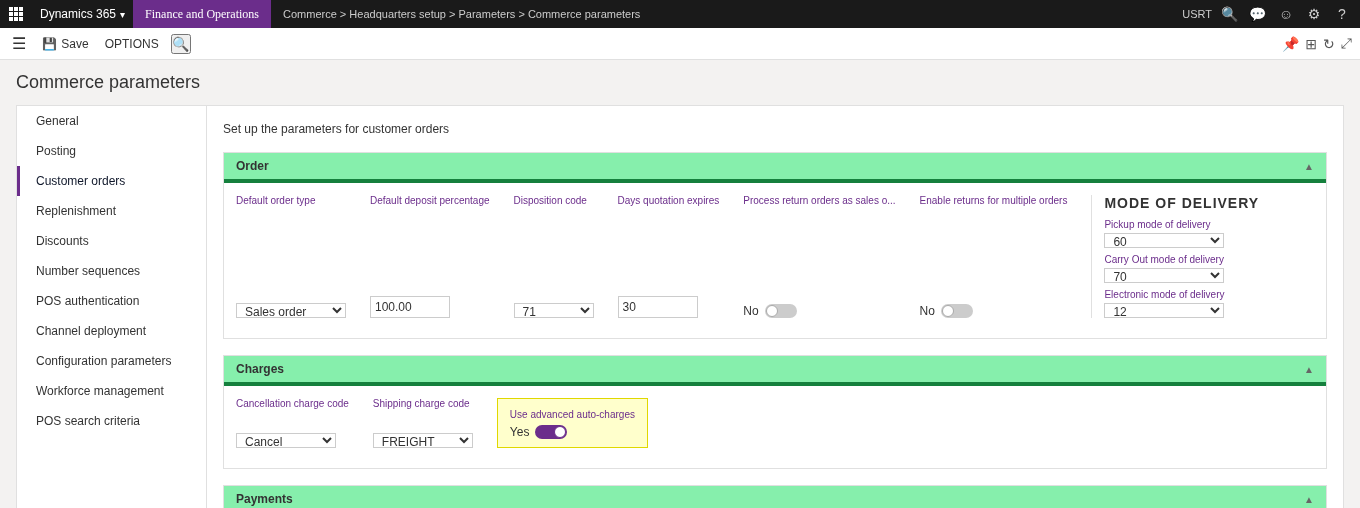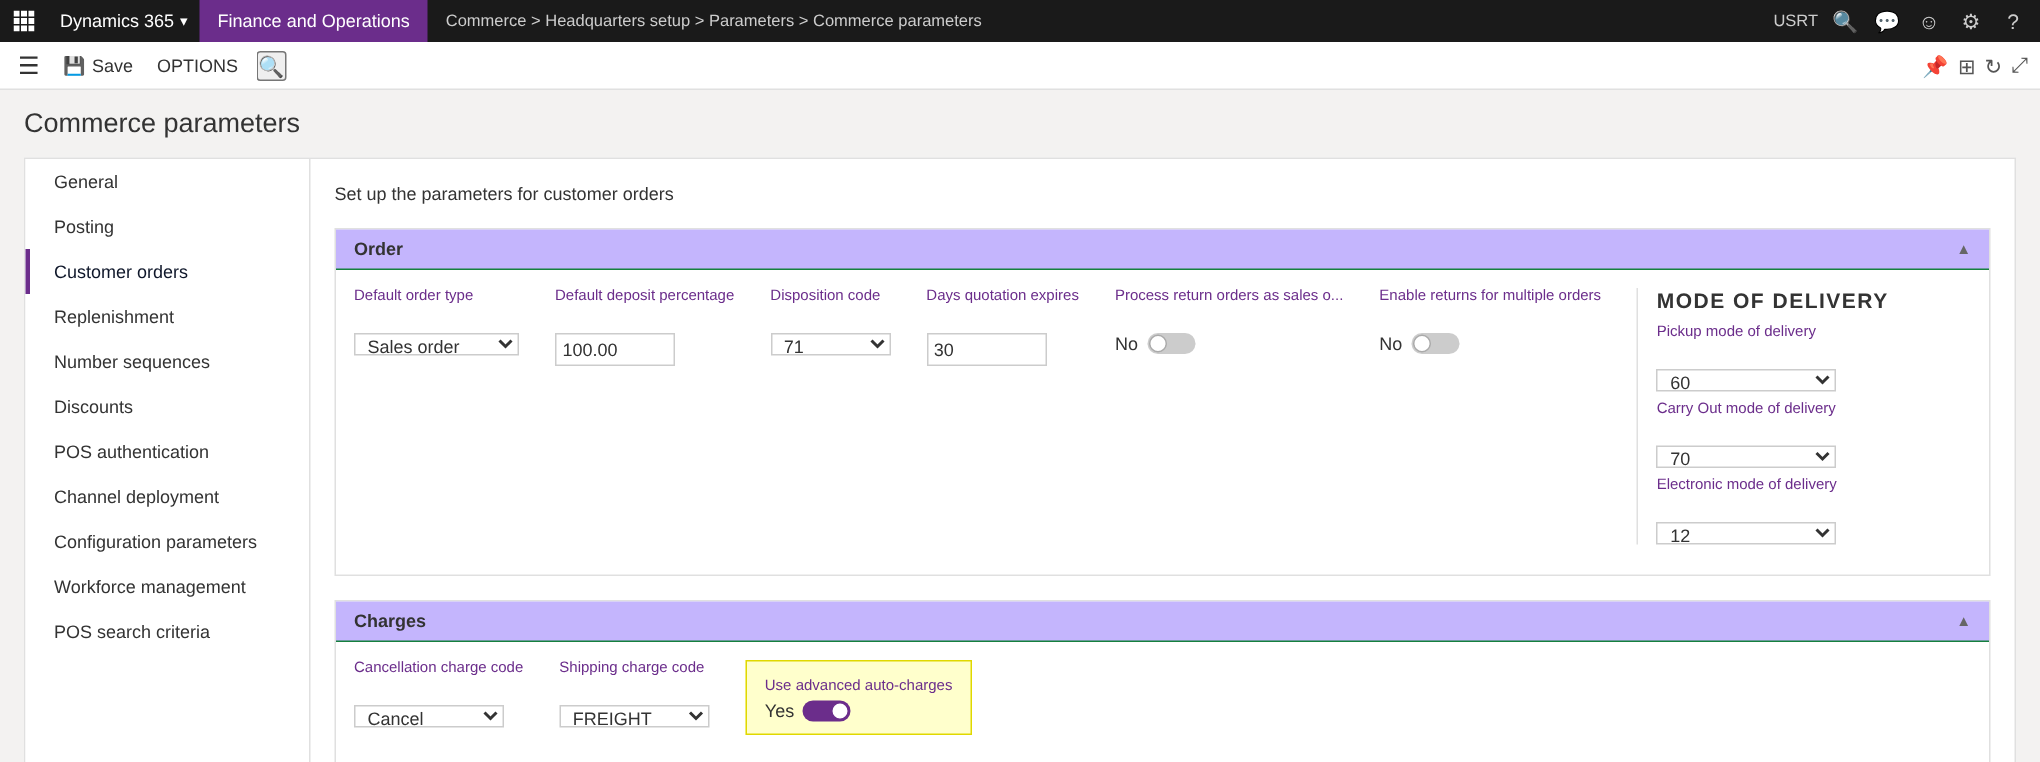--- a/index.html
+++ b/index.html
@@ -20,21 +20,21 @@
       border: none; color: #fff;
     }
     .nav-d365 {
       display: flex; align-items: center; height: 28px;
       padding: 0 8px; color: #fff; font-size: 12px;
       background: #1a1a1a; border: none; cursor: pointer;
     }
     .nav-d365 span { color: #fff; font-size: 12px; }
     .nav-module {
       background: #6b2d8b; height: 28px; display: flex; align-items: center;
-      padding: 0 12px; color: #fff; font-size: 12px;
+      padding: 0 12px; color: #fff; font-size: 12px; font-family: Liberation Serif, serif;
     }
     .nav-breadcrumb {
       flex: 1; padding: 0 12px; color: #ccc; font-size: 11px;
     }
     .nav-right {
       display: flex; align-items: center; gap: 8px; padding-right: 8px;
       color: #ccc; font-size: 11px;
     }
     .nav-right-icon {
       width: 20px; height: 20px; display: flex; align-items: center; justify-content: center;
@@ -108,34 +108,34 @@
     }
 
     
     .section {
       margin-bottom: 16px;
       border: 1px solid #e0e0e0;
     }
     .section-header {
       display: flex; align-items: center; justify-content: space-between;
       padding: 6px 12px;
-      background: #c4b5fd;
-      border-bottom: 1px solid #15803d;
+      background: #86efac;
+      border-bottom: 4px solid #15803d;
       font-size: 12px; font-weight: 600; color: #333;
       cursor: pointer;
     }
     .section-header .chevron { font-size: 10px; color: #666; }
     .section-body { padding: 12px; }
 
     
     .form-row {
       display: flex; gap: 24px; flex-wrap: wrap; margin-bottom: 8px;
     }
     .form-field {
-      display: flex; flex-direction: column; gap: 19px;
+      display: flex; flex-direction: column; gap: 3px; justify-content: space-between;
     }
     .form-label {
       font-size: 10px; color: #6b2d8b; white-space: nowrap;
     }
     .form-input {
       height: 22px; border: 1px solid #ccc; padding: 0 4px;
       font-size: 12px; color: #333; min-width: 80px;
     }
     .form-select {
       height: 15px; border: 1px solid #ccc; padding: 0 4px;
@@ -244,22 +244,22 @@
 <div class="page-container">
   <div class="page-title">Commerce parameters</div>
 
   <div class="main-layout">
 
     <div class="sidebar">
       <div class="sidebar-item">General</div>
       <div class="sidebar-item">Posting</div>
       <div class="sidebar-item active">Customer orders</div>
       <div class="sidebar-item">Replenishment</div>
+      <div class="sidebar-item">Discounts</div>
       <div class="sidebar-item">Number sequences</div>
-      <div class="sidebar-item">Discounts</div>
       <div class="sidebar-item">POS authentication</div>
       <div class="sidebar-item">Channel deployment</div>
       <div class="sidebar-item">Configuration parameters</div>
       <div class="sidebar-item">Workforce management</div>
       <div class="sidebar-item">POS search criteria</div>
     </div>
 
     <div class="content">
       <div class="content-intro">Set up the parameters for customer orders</div>
 

